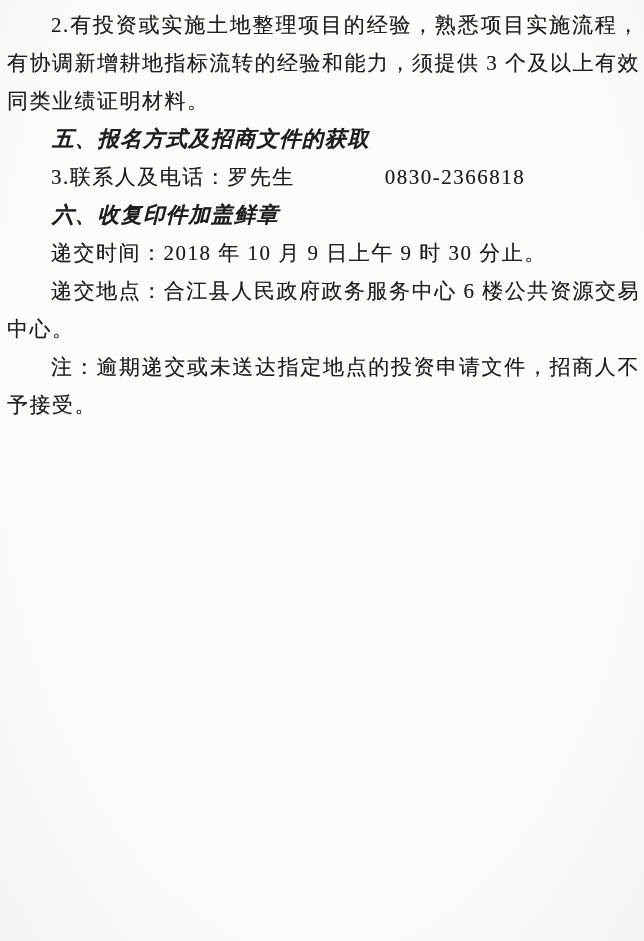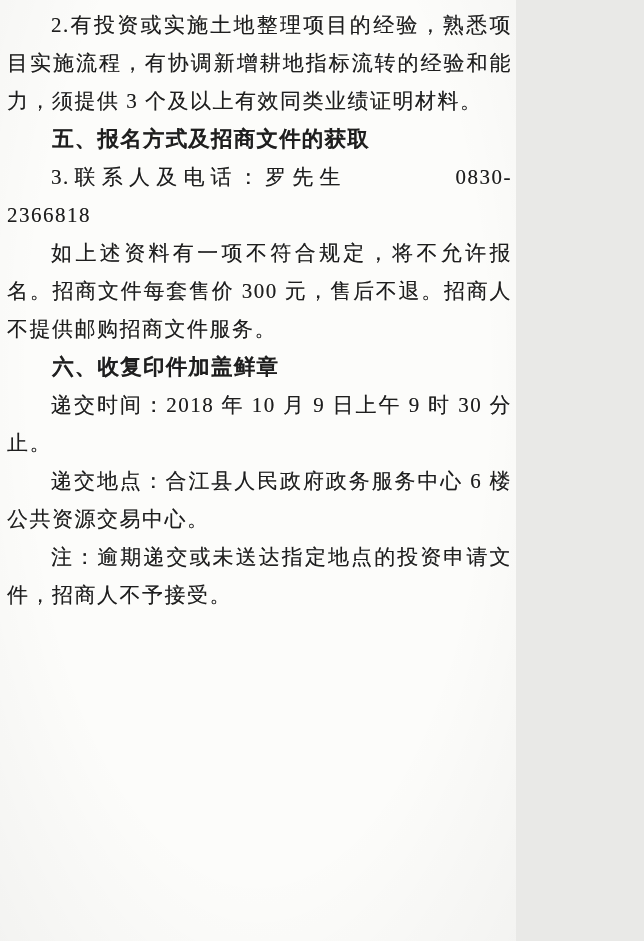--- a/index.html
+++ b/index.html
@@ -2,21 +2,21 @@
 <html><head>
 <meta charset="utf-8">
 <style>
   html, body {
     margin: 0;
     padding: 0;
     background: #e9e9e7;
   }
   .page {
     position: relative;
-    width: 516px;
+    width: 644px;
     height: 941px;
     box-sizing: border-box;
     margin: 0;
     padding: 6px 4px 0 7px;
     background:
       radial-gradient(ellipse at 50% 40%, rgba(255,255,255,0) 62%, rgba(0,0,0,0.035) 100%),
       #fcfcfa;
     color: #1e1e1e;
     font-family: "Liberation Serif", "DejaVu Serif", serif;
     overflow: hidden;
@@ -30,28 +30,28 @@
     letter-spacing: 1.5px;
   }
   .para {
     text-align: justify;
   }
   .head {
     font-family: "Liberation Sans", "DejaVu Sans", sans-serif;
     font-weight: 700;
     font-size: 21.5px;
     letter-spacing: 1.2px;
+    font-style: italic;
   }
 </style>
 </head>
 <body>
 
 <div class="page">
   <p class="para">2.有投资或实施土地整理项目的经验，熟悉项目实施流程，有协调新增耕地指标流转的经验和能力，须提供 3 个及以上有效同类业绩证明材料。</p>
   <h2 class="head">五、报名方式及招商文件的获取</h2>
   <p class="para">3.联系人及电话：罗先生　　　　0830-2366818</p>
-  <p class="para">如上述资料有一项不符合规定，将不允许报名。招商文件每套售价 300 元，售后不退。招商人不提供邮购招商文件服务。</p>
   <h2 class="head">六、收复印件加盖鲜章</h2>
   <p class="para">递交时间：2018 年 10 月 9 日上午 9 时 30 分止。</p>
   <p class="para">递交地点：合江县人民政府政务服务中心 6 楼公共资源交易中心。</p>
   <p class="para">注：逾期递交或未送达指定地点的投资申请文件，招商人不予接受。</p>
 
 </div>
 
 </body></html>

